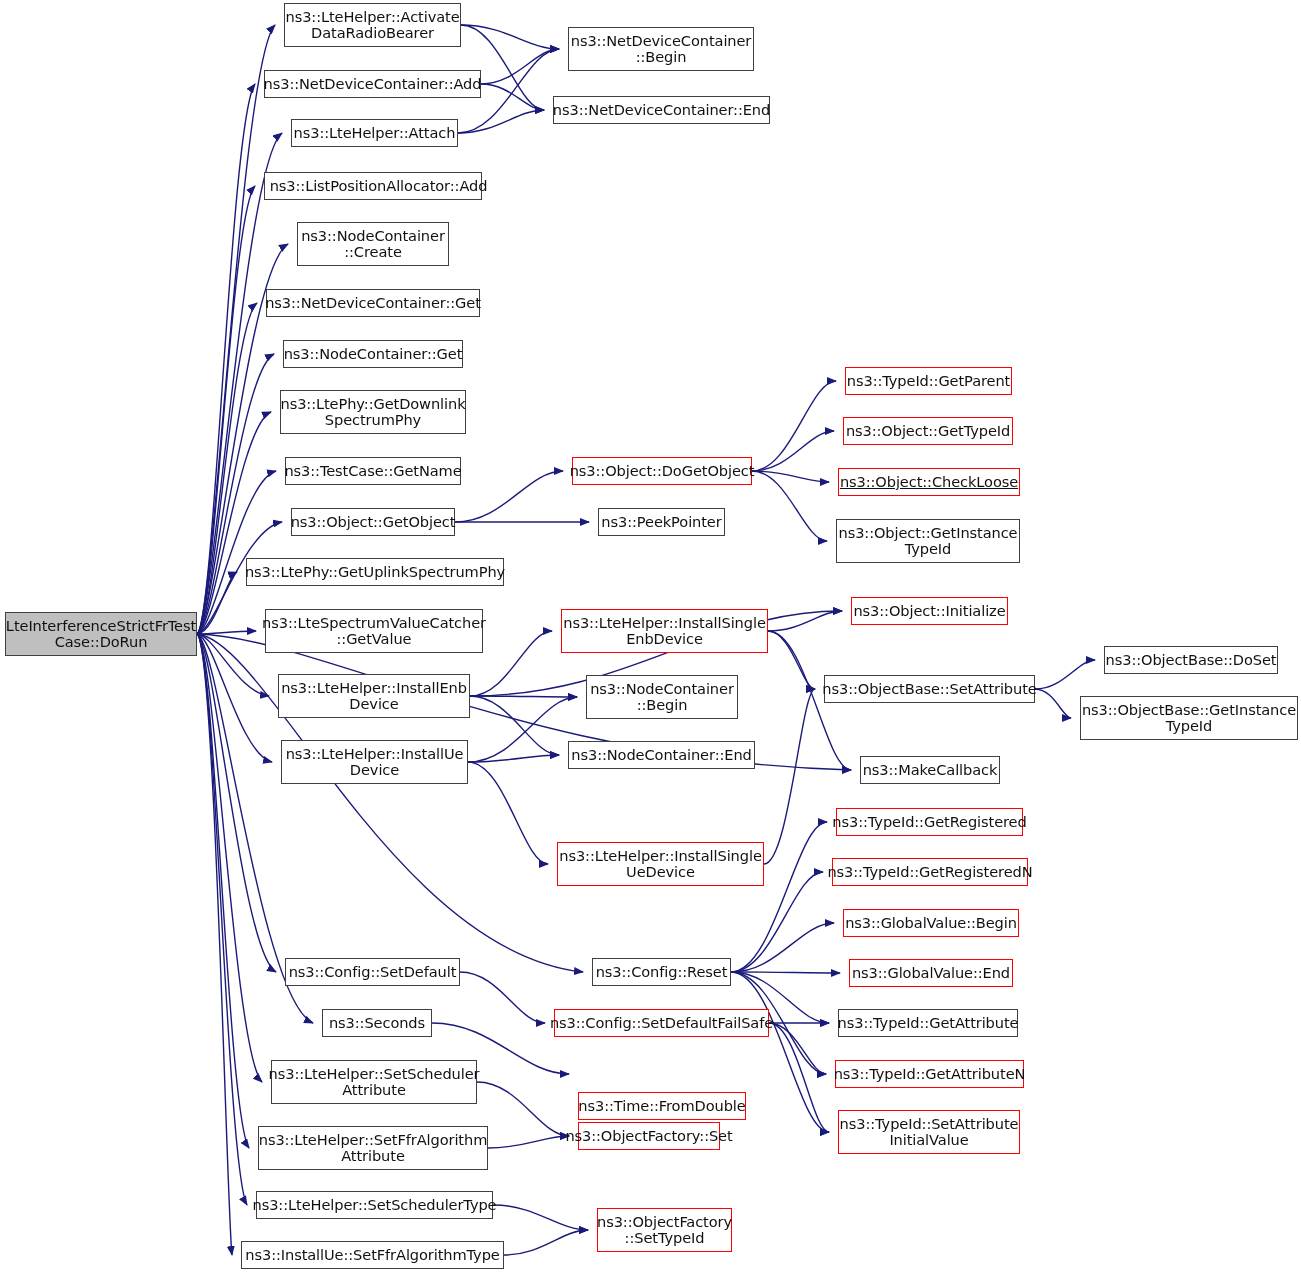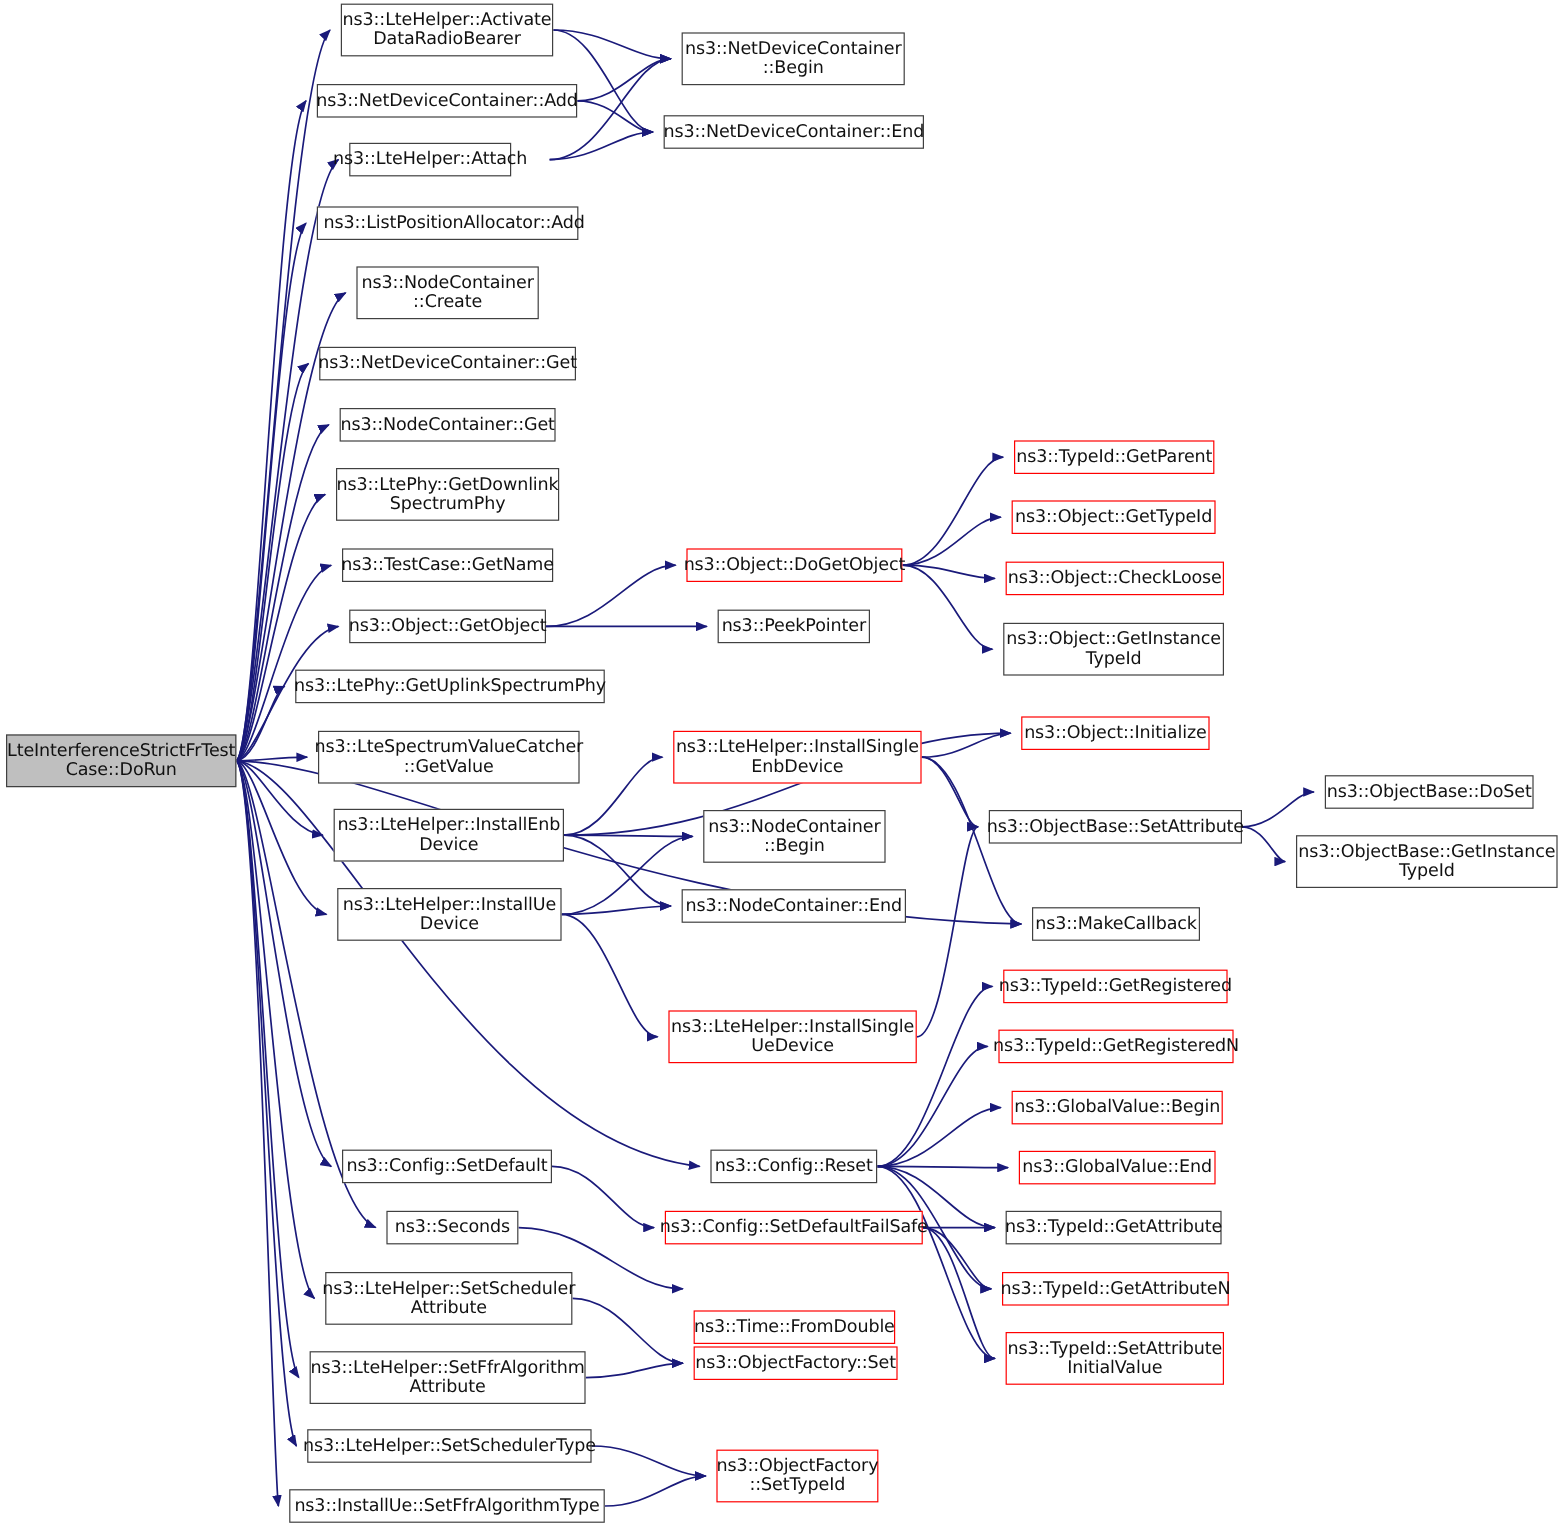--- a/index.html
+++ b/index.html
@@ -94,21 +94,21 @@
         <span class="lbl">LteInterferenceStrictFrTest
 Case::DoRun</span>
       </div>
       <div class="node" style="left: 284px; top: 3px; width: 177px; height: 44px;">
         <span class="lbl">ns3::LteHelper::Activate
 DataRadioBearer</span>
       </div>
       <div class="node" style="left: 264px; top: 70px; width: 217px; height: 28px;">
         <span class="lbl">ns3::NetDeviceContainer::Add</span>
       </div>
-      <div class="node" style="left: 291px; top: 119px; width: 135px; height: 28px; align-items: center;">
+      <div class="node" style="left: 291px; top: 119px; width: 167px; height: 28px; align-items: center;">
         <span class="lbl">ns3::LteHelper::Attach</span>
       </div>
       <div class="node" style="left: 568px; top: 27px; width: 186px; height: 44px;">
         <span class="lbl">ns3::NetDeviceContainer
 ::Begin</span>
       </div>
       <div class="node" style="left: 553px; top: 96px; width: 217px; height: 28px;">
         <span class="lbl">ns3::NetDeviceContainer::End</span>
       </div>
       <div class="node" style="left: 264px; top: 172px; width: 218px; height: 28px; padding-left: 11px;">
@@ -174,21 +174,21 @@
       </div>
       <div class="node" style="left: 598px; top: 508px; width: 127px; height: 28px;">
         <span class="lbl">ns3::PeekPointer</span>
       </div>
       <div class="node red" style="left: 845px; top: 367px; width: 167px; height: 28px;">
         <span class="lbl">ns3::TypeId::GetParent</span>
       </div>
       <div class="node red" style="left: 843px; top: 417px; width: 170px; height: 28px;">
         <span class="lbl">ns3::Object::GetTypeId</span>
       </div>
-      <div class="node red" style="left: 838px; top: 468px; width: 182px; height: 28px;">
+      <div class="node red" style="left: 838px; top: 468px; width: 182px; height: 28px; text-decoration: underline;">
         <span class="lbl">ns3::Object::CheckLoose</span>
       </div>
       <div class="node" style="left: 836px; top: 519px; width: 184px; height: 44px;">
         <span class="lbl">ns3::Object::GetInstance
 TypeId</span>
       </div>
       <div class="node red" style="left: 561px; top: 609px; width: 207px; height: 44px;">
         <span class="lbl">ns3::LteHelper::InstallSingle
 EnbDevice</span>
       </div>
@@ -239,21 +239,21 @@
       </div>
       <div class="node" style="left: 838px; top: 1009px; width: 180px; height: 28px;">
         <span class="lbl">ns3::TypeId::GetAttribute</span>
       </div>
       <div class="node red" style="left: 578px; top: 1060px; width: 168px; height: 28px; margin-top: 32px;">
         <span class="lbl">ns3::Time::FromDouble</span>
       </div>
       <div class="node red" style="left: 835px; top: 1060px; width: 189px; height: 28px;">
         <span class="lbl">ns3::TypeId::GetAttributeN</span>
       </div>
-      <div class="node red" style="left: 578px; top: 1122px; width: 170px; height: 28px;">
+      <div class="node red" style="left: 578px; top: 1122px; width: 142px; height: 28px;">
         <span class="lbl">ns3::ObjectFactory::Set</span>
       </div>
       <div class="node red" style="left: 838px; top: 1110px; width: 182px; height: 44px;">
         <span class="lbl">ns3::TypeId::SetAttribute
 InitialValue</span>
       </div>
       <div class="node red" style="left: 597px; top: 1208px; width: 135px; height: 44px;">
         <span class="lbl">ns3::ObjectFactory
 ::SetTypeId</span>
       </div>

